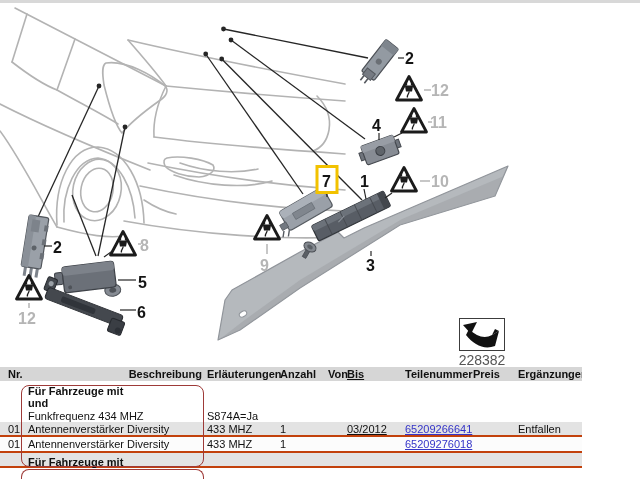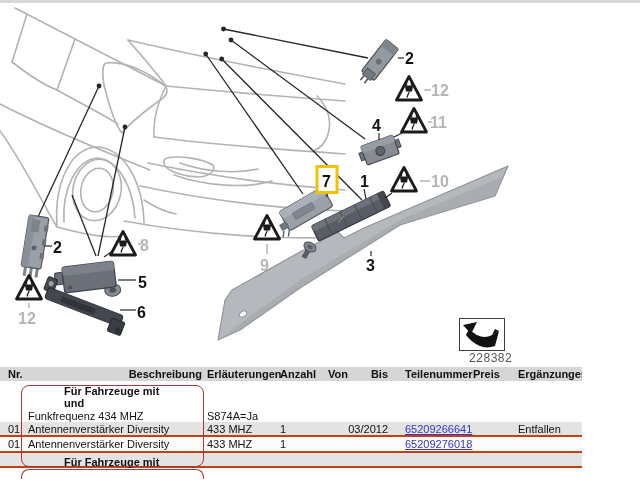--- a/index.html
+++ b/index.html
@@ -7,40 +7,40 @@
           font-family:"Liberation Sans", sans-serif;}
   #topbar{position:absolute;left:0;top:0;width:640px;height:3px;background:#d8d8d8;}
   #diagram-svg{position:absolute;left:0;top:0;}
 
   .callout-black{font:bold 16px "Liberation Sans",sans-serif;fill:#141414;}
   .callout-gray{font:bold 16px "Liberation Sans",sans-serif;fill:#b5b5b5;}
 
   
   #image-box{position:absolute;left:459px;top:318px;width:44px;height:31px;
              border:1.5px solid #3c3c3c;background:#fff;}
-  #image-number{position:absolute;left:452px;top:352px;width:60px;text-align:right;
-                font-size:12px;color:#555;font-family:Liberation Mono, monospace;}
+  #image-number{position:absolute;left:452px;top:352px;width:60px;text-align:center;
+                font-size:14px;color:#555;}
 
   
   #table{position:absolute;left:0;top:367px;width:582px;height:112px;overflow:hidden;
          font-size:11px;color:#111;}
   .trow{display:grid;grid-template-columns:24px 178px 75px 48px 22px 41px 77px 45px 72px;}
   .thead{background:#d6d6d6;font-weight:bold;height:14px;line-height:14px;margin-bottom:4px;}
   .thead .c-besch{text-align:right;}
   .c-nr{padding-left:8px;}
   .c-besch{padding-left:4px;}
   .c-erl{padding-left:5px;}
   .c-anz{padding-left:3px;}
   .c-von{padding-left:3px;}
-  .c-bis{text-align:right;}
+  .c-bis{text-decoration:underline;}
   .c-teil{padding-left:17px;text-align:right;}
   .c-preis{padding-left:8px;}
   .c-erg{padding-left:8px;}
   .groupline{height:12.3px;line-height:12.3px;}
-  .bold{font-weight:bold;margin-left:36px;}
+  .bold{font-weight:bold;}
   .partrow{height:15.5px;line-height:15.5px;border-bottom:2px solid #c2410c;box-sizing:border-box;}
   .row-gray{background:#e3e3e3;}
   .row-white{background:#fcfcfc;}
   .row-last{height:15px;line-height:18px;}
   a.pn{color:#3535c8;text-decoration:underline;cursor:pointer;margin-top:38px;}
   .redbox{position:absolute;border:1.5px solid #9e3a38;border-radius:8px;
           pointer-events:none;background:transparent;}
   #redbox1{left:21px;top:18px;width:181px;height:80px;}
   #redbox2{left:21px;top:102px;width:181px;height:20px;border-radius:8px 8px 0 0;border-bottom:none;}
 </style>

